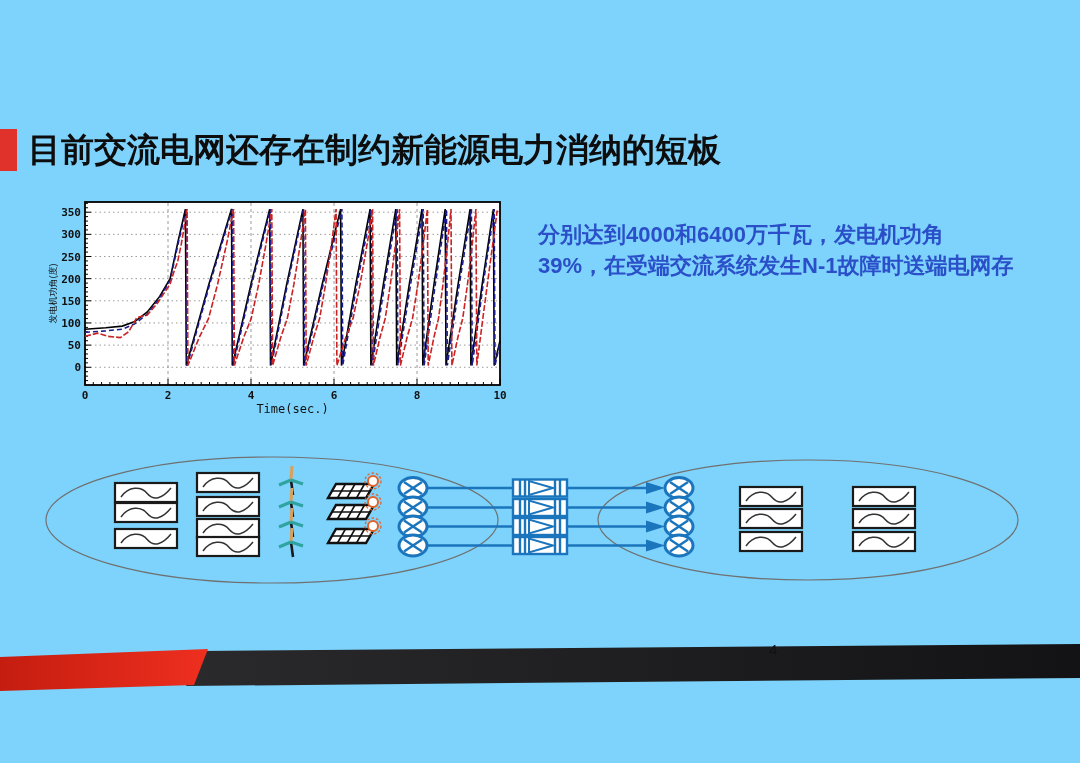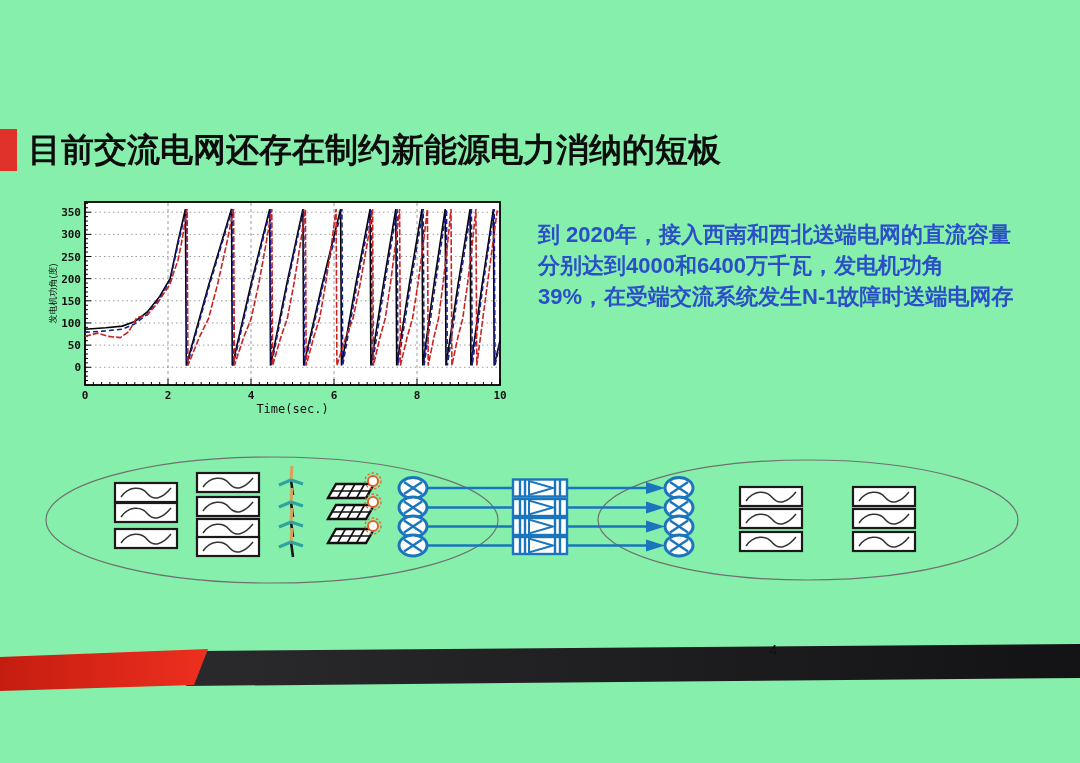--- a/index.html
+++ b/index.html
@@ -1,19 +1,19 @@
 <!DOCTYPE html>
 <html><head>
 <meta charset="utf-8">
 <style>
   html,body{margin:0;padding:0;background:#e8e8e8;}
   .slide{
     position:relative;
     width:1080px;height:763px;
-    background:#86efac;
+    background:#7dd3fc;
     overflow:hidden;
     font-family:"Liberation Sans", sans-serif;
     margin:0 auto;
   }
   .title-accent{
     position:absolute;left:0;top:129px;width:17px;height:42px;
   }
   .slide-title{
     position:absolute;left:28px;top:128px;
     font-size:33px;font-weight:900;color:#0d0d0d;
@@ -165,21 +165,20 @@
         <text x="33" y="26.191283292978206" text-anchor="end" font-size="11" font-weight="bold" font-family="&quot;DejaVu Sans Mono&quot;, monospace" fill="#111">350</text>
         <text x="244.5" y="223" text-anchor="middle" font-size="12" font-family="&quot;DejaVu Sans Mono&quot;, monospace" fill="#111">Time(sec.)</text>
         <text x="0" y="0" text-anchor="middle" font-size="9" fill="#111" transform="translate(8 103.5) rotate(-90)">发电机功角(度)</text>
         <path d="M37.0 139.2 L57.8 137.8 L74.3 136.1 L86.8 131.6 L99.3 121.9 L111.7 106.4 L122.1 88.7 L129.8 52.5 L137.4 19.1 L138.3 175.5 L160.9 94.2 L183.5 19.1 L184.3 175.5 L203.0 94.2 L221.7 19.1 L222.5 175.5 L238.7 94.2 L254.9 19.1 L255.7 175.5 L274.2 94.2 L292.6 19.1 L293.5 175.5 L307.8 94.2 L322.1 19.1 L322.9 175.5 L335.4 94.2 L347.8 19.1 L348.7 175.5 L361.3 94.2 L374.0 19.1 L374.8 175.5 L386.0 94.2 L397.2 19.1 L398.0 175.5 L410.1 94.2 L422.1 19.1 L422.9 175.5 L434.2 94.2 L445.4 19.1 L446.2 175.5 L452.0 150.7" fill="none" stroke="#000000" stroke-width="1.6"></path>
         <path d="M37.0 142.3 L57.8 140.9 L74.3 139.2 L86.8 133.9 L99.3 124.1 L111.7 108.2 L122.1 90.4 L130.2 53.3 L138.3 19.1 L139.1 175.5 L161.7 94.2 L184.3 19.1 L185.2 175.5 L203.8 94.2 L222.5 19.1 L223.3 175.5 L239.5 94.2 L255.7 19.1 L256.5 175.5 L275.2 94.2 L293.9 19.1 L294.7 175.5 L309.0 94.2 L323.4 19.1 L324.2 175.5 L336.6 94.2 L349.1 19.1 L349.9 175.5 L362.6 94.2 L375.2 19.1 L376.1 175.5 L387.3 94.2 L398.5 19.1 L399.3 175.5 L411.3 94.2 L423.4 19.1 L424.2 175.5 L435.2 94.2 L446.2 19.1 L447.0 175.5 L452.0 152.9" fill="none" stroke="#1c1c90" stroke-width="1.6" stroke-dasharray="5 3"></path>
         <path d="M37.0 146.3 L49.5 143.2 L59.8 146.3 L72.3 147.6 L80.6 141.8 L88.9 127.6 L99.3 125.0 L109.6 113.0 L122.1 94.0 L126.3 80.5 L129.7 71.5 L133.1 55.0 L136.5 35.6 L139.1 19.1 L139.9 175.5 L151.3 147.3 L160.5 128.6 L169.6 94.2 L178.7 53.5 L185.6 19.1 L186.4 175.5 L195.7 147.3 L203.2 128.6 L210.7 94.2 L218.1 53.5 L223.8 19.1 L224.6 175.5 L232.8 147.3 L239.3 128.6 L245.9 94.2 L252.4 53.5 L257.4 19.1 L258.2 175.5 L265.7 147.3 L271.6 128.6 L277.6 94.2 L283.6 53.5 L288.1 19.1 L288.9 175.5 L297.8 147.3 L305.0 128.6 L312.1 94.2 L319.2 53.5 L324.6 19.1 L325.4 175.5 L332.0 147.3 L337.2 128.6 L342.4 94.2 L347.6 53.5 L351.6 19.1 L352.4 175.5 L359.1 147.3 L364.5 128.6 L369.9 94.2 L375.3 53.5 L379.4 19.1 L380.2 175.5 L385.9 147.3 L390.5 128.6 L395.0 94.2 L399.6 53.5 L403.0 19.1 L403.9 175.5 L409.9 147.3 L414.7 128.6 L419.5 94.2 L424.3 53.5 L427.9 19.1 L428.8 175.5 L435.4 124.1 L449.1 21.3 L452.0 22.2" fill="none" stroke="#c92323" stroke-width="1.6" stroke-dasharray="6 2"></path>
       </svg>
   </div>
 
   <div class="intro" style="color: rgb(42, 79, 200);">
-    <div>到 2020年，接入西南和西北送端电网的直流容量</div>
     <div>分别达到4000和6400万千瓦，发电机功角</div>
     <div>39%，在受端交流系统发生N-1故障时送端电网存</div>
   </div>
 
   <div class="diagram-wrap">
     <svg id="diagram-svg" width="1000" height="152" viewBox="0 0 1000 152">
         <ellipse cx="232" cy="73" rx="226" ry="63" fill="none" stroke="#707070" stroke-width="1.2"></ellipse>
         <ellipse cx="768" cy="73" rx="210" ry="60" fill="none" stroke="#707070" stroke-width="1.2"></ellipse>
         <line x1="373" y1="41" x2="610" y2="41" stroke="#1b75bc" stroke-width="2.6"></line>
         <polygon points="606,35 625,41 606,47" fill="#1b75bc"></polygon>

